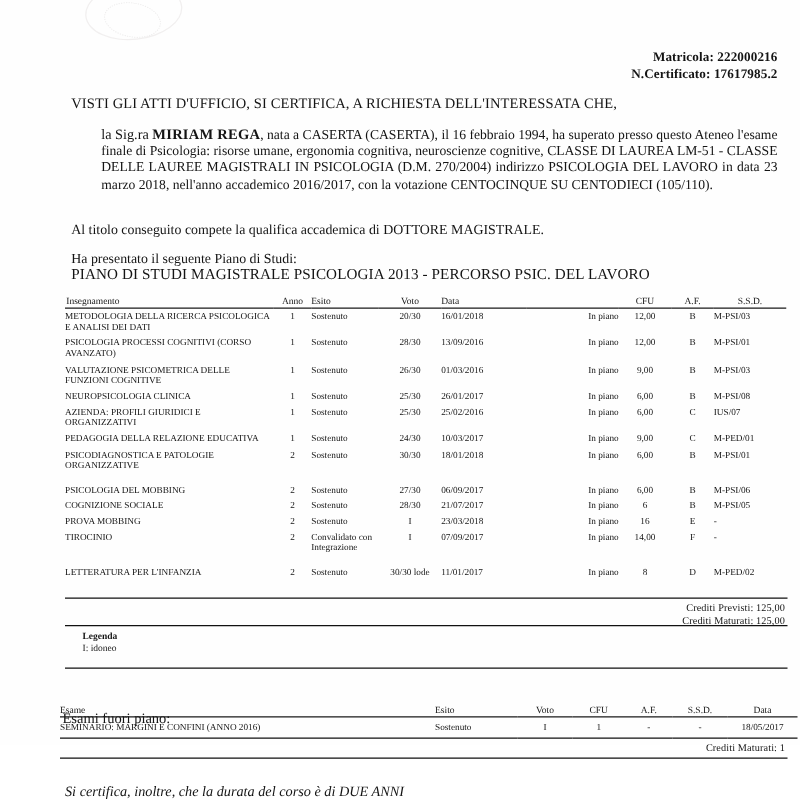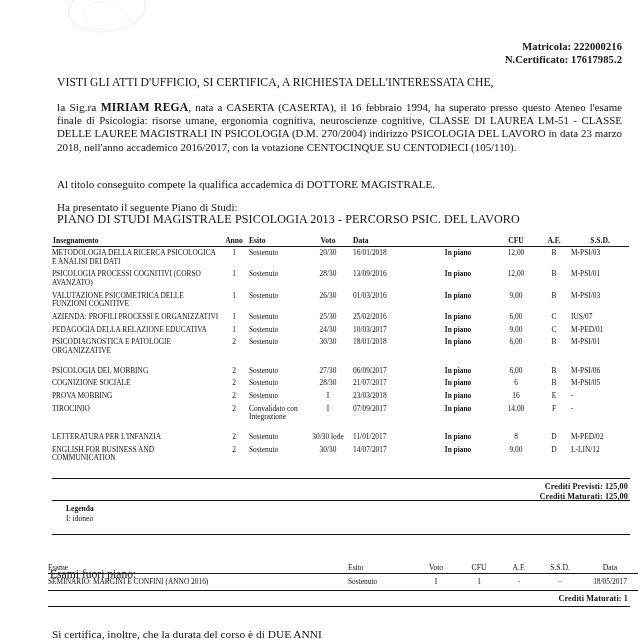--- a/index.html
+++ b/index.html
@@ -65,20 +65,21 @@
     top: 76px;
     font-size: 11.6px;
     letter-spacing: .1px;
   }
   .para {
     top: 101px;
     font-size: 10.9px;
     line-height: 13.2px;
     text-align: justify;
     padding-right: 6px;
+    margin-left: 24px;
   }
   .para .nm { font-weight: bold; font-size: 11.6px; letter-spacing: .2px;}
   .para .big { font-size: 11.4px; }
   .titolo-line {
     top: 178px;
     font-size: 11.1px;
   }
   .piano-intro {
     top: 200px;
     font-size: 11.1px;
@@ -94,40 +95,40 @@
   .tbl {
     position: absolute;
     left: 52px;
     top: 236px;
     width: 576px;
     border-collapse: collapse;
     font-size: 7.4px;
     table-layout: fixed;
   }
   .tbl th {
-    font-weight: bold;
+    font-weight: normal;
     font-size: 7.6px;
     text-align: left;
     padding: 0 0 1px 0;
     border-bottom: 1.1px solid #1a1a1a;
     vertical-align: bottom;
     white-space: nowrap;
     margin-left: 39px;
   }
   .tbl td {
     padding: 2.2px 0 2.2px 0;
     vertical-align: top;
     line-height: 8.4px;
   }
   .c-ins  { width: 166px; }
   .c-anno { width: 30px;  text-align: center; }
   .c-esito{ width: 54px;  text-align: left; }
   .c-voto { width: 50px;  text-align: center; }
   .c-data { width: 68px;  text-align: left; }
-  .c-pian { width: 74px;  text-align: center; font-weight: bold; }
+  .c-pian { width: 74px;  text-align: right; }
   .c-cfu  { width: 42px;  text-align: center; }
   .c-af   { width: 34px;  text-align: center; }
   .c-ssd  { width: 58px;  text-align: left; }
 
   .tbl th.c-anno, .tbl th.c-voto, .tbl th.c-cfu,
   .tbl th.c-af, .tbl th.c-ssd { text-align: center; }
   .tbl th.c-ins { padding-left: 1px; }
   .tbl th.c-pian { border-bottom: 1.1px solid #1a1a1a; }
 
   .spacer-row td { height: 7px; padding: 0; }
@@ -136,21 +137,21 @@
     position: absolute;
     left: 52px;
     width: 578px;
     border-top: 1.6px solid #111;
   }
 
   .credits {
     position: absolute;
     right: 12px;
     text-align: right;
-    font-weight: bold;
+    font-weight: normal;
     font-size: 8.2px;
     line-height: 10px;
     letter-spacing: .1px;
   }
   .credits-main { top: 482px; }
 
   .legend-box {
     position: absolute;
     left: 66px;
     top: 504px;
@@ -209,20 +210,21 @@
     top: 606px;
     width: 582px;
     border-top: 1.7px solid #111;
   }
 
   .footer-line {
     position: absolute;
     left: 52px;
     top: 628px;
     font-size: 11.4px;
+    font-style: italic;
   }
 </style>
 </head>
 <body>
 
 <div class="page">
 
   <div class="scan-smudge"></div>
   <div class="scan-smudge2"></div>
 
@@ -285,21 +287,32 @@
           <td class="c-anno">1</td>
           <td class="c-esito">Sostenuto</td>
           <td class="c-voto">26/30</td>
           <td class="c-data">01/03/2016</td>
           <td class="c-pian">In piano</td>
           <td class="c-cfu">9,00</td>
           <td class="c-af">B</td>
           <td class="c-ssd">M-PSI/03</td>
         </tr>
         <tr>
-          <td class="c-ins">AZIENDA: PROFILI PROCESSI E ORGANIZZATIVI</td>
+          <td class="c-ins">NEUROPSICOLOGIA CLINICA</td>
+          <td class="c-anno">1</td>
+          <td class="c-esito">Sostenuto</td>
+          <td class="c-voto">25/30</td>
+          <td class="c-data">26/01/2017</td>
+          <td class="c-pian">In piano</td>
+          <td class="c-cfu">6,00</td>
+          <td class="c-af">B</td>
+          <td class="c-ssd">M-PSI/08</td>
+        </tr>
+        <tr>
+          <td class="c-ins">AZIENDA: PROFILI GIURIDICI E ORGANIZZATIVI</td>
           <td class="c-anno">1</td>
           <td class="c-esito">Sostenuto</td>
           <td class="c-voto">25/30</td>
           <td class="c-data">25/02/2016</td>
           <td class="c-pian">In piano</td>
           <td class="c-cfu">6,00</td>
           <td class="c-af">C</td>
           <td class="c-ssd">IUS/07</td>
         </tr>
         <tr>
@@ -377,31 +390,20 @@
         <tr>
           <td class="c-ins">LETTERATURA PER L'INFANZIA</td>
           <td class="c-anno">2</td>
           <td class="c-esito">Sostenuto</td>
           <td class="c-voto">30/30 lode</td>
           <td class="c-data">11/01/2017</td>
           <td class="c-pian">In piano</td>
           <td class="c-cfu">8</td>
           <td class="c-af">D</td>
           <td class="c-ssd">M-PED/02</td>
-        </tr>
-        <tr>
-          <td class="c-ins">ENGLISH FOR BUSINESS AND COMMUNICATION</td>
-          <td class="c-anno">2</td>
-          <td class="c-esito">Sostenuto</td>
-          <td class="c-voto">30/30</td>
-          <td class="c-data">14/07/2017</td>
-          <td class="c-pian">In piano</td>
-          <td class="c-cfu">9,00</td>
-          <td class="c-af">D</td>
-          <td class="c-ssd">L-LIN/12</td>
         </tr>
       </tbody>
   </table>
 
   <div class="rule-bottom" style="top:478px;"></div>
 
   <div class="credits credits-main">
     <div>Crediti Previsti: 125,00</div>
     <div>Crediti Maturati: 125,00</div>
   </div>

